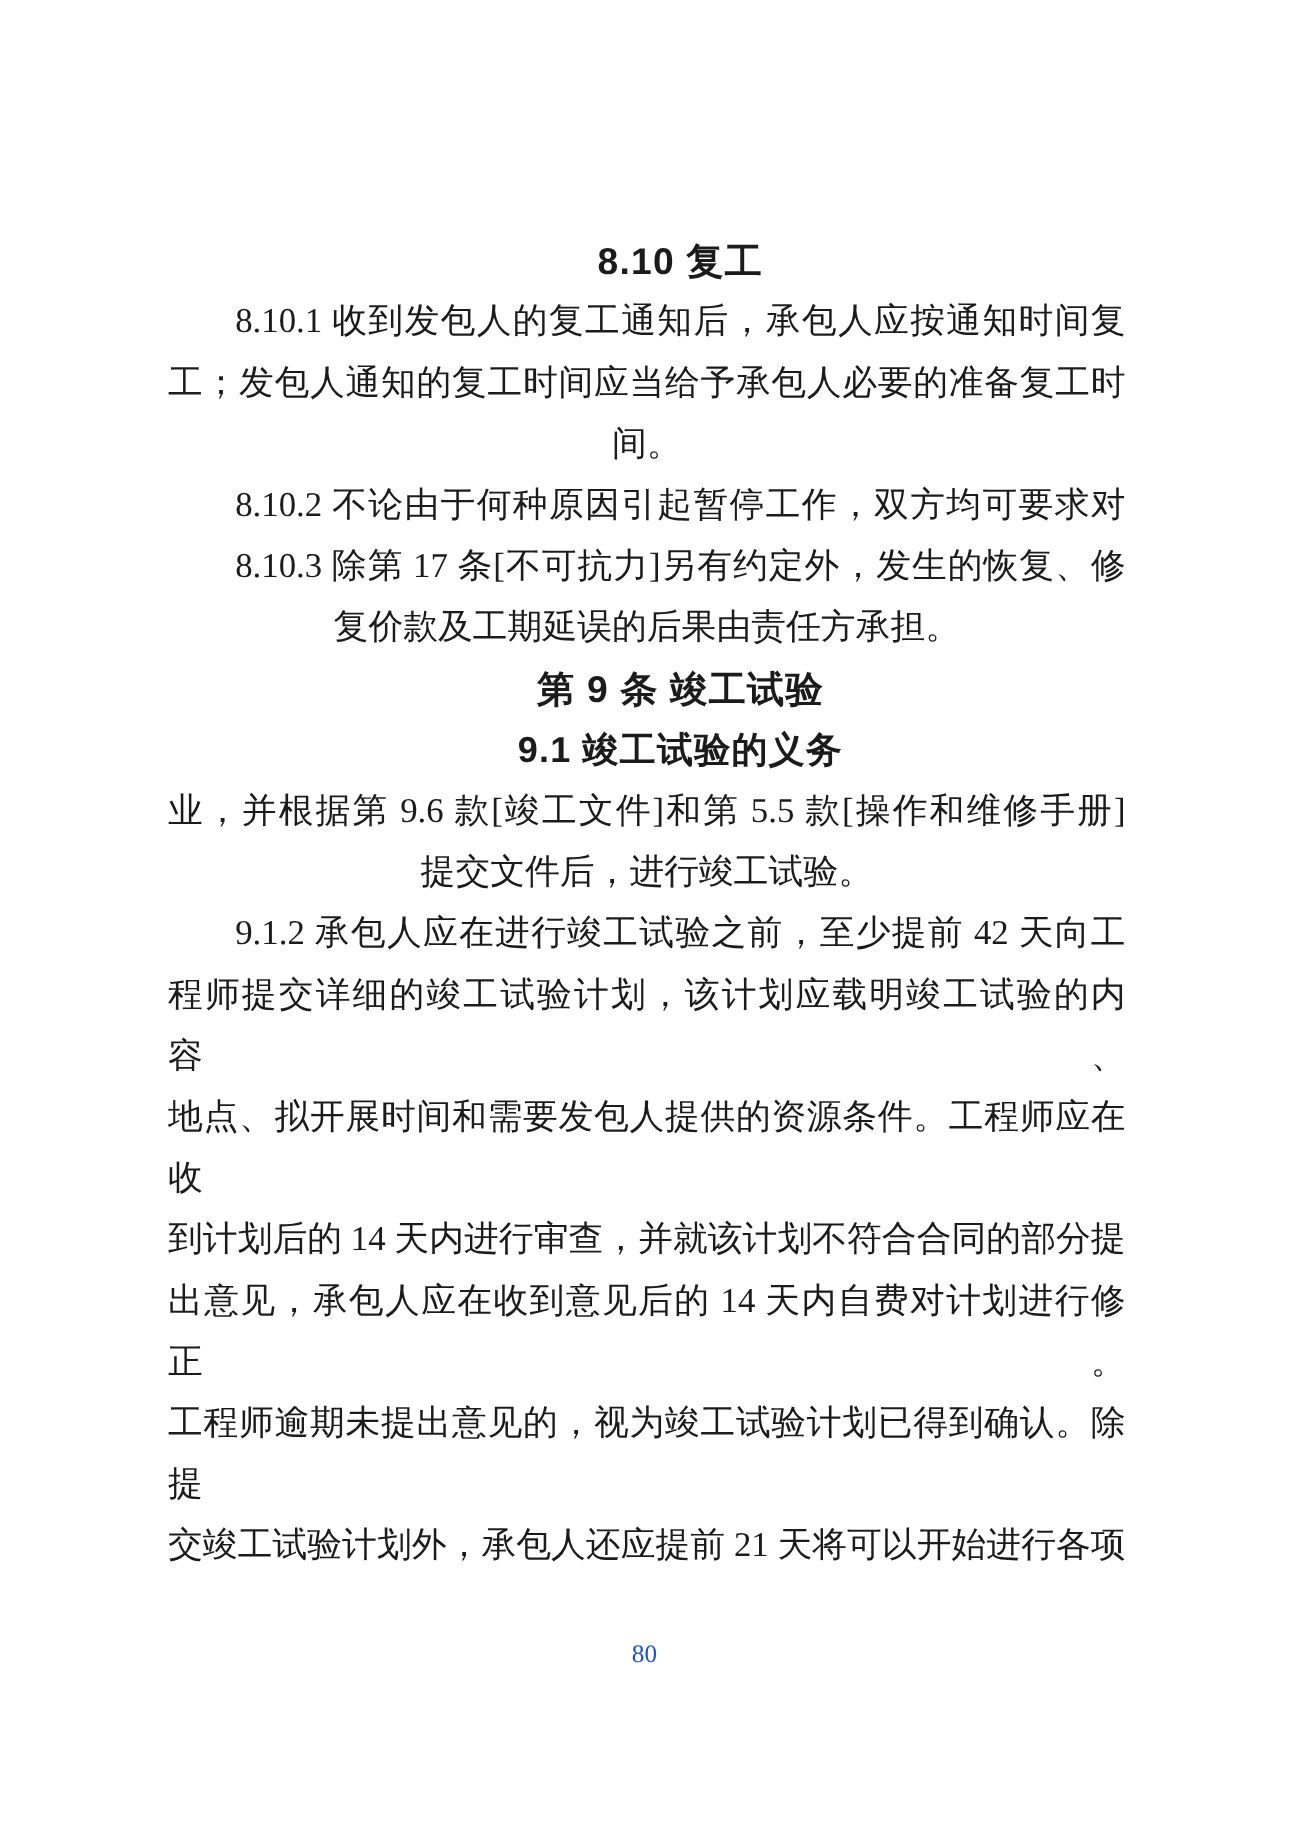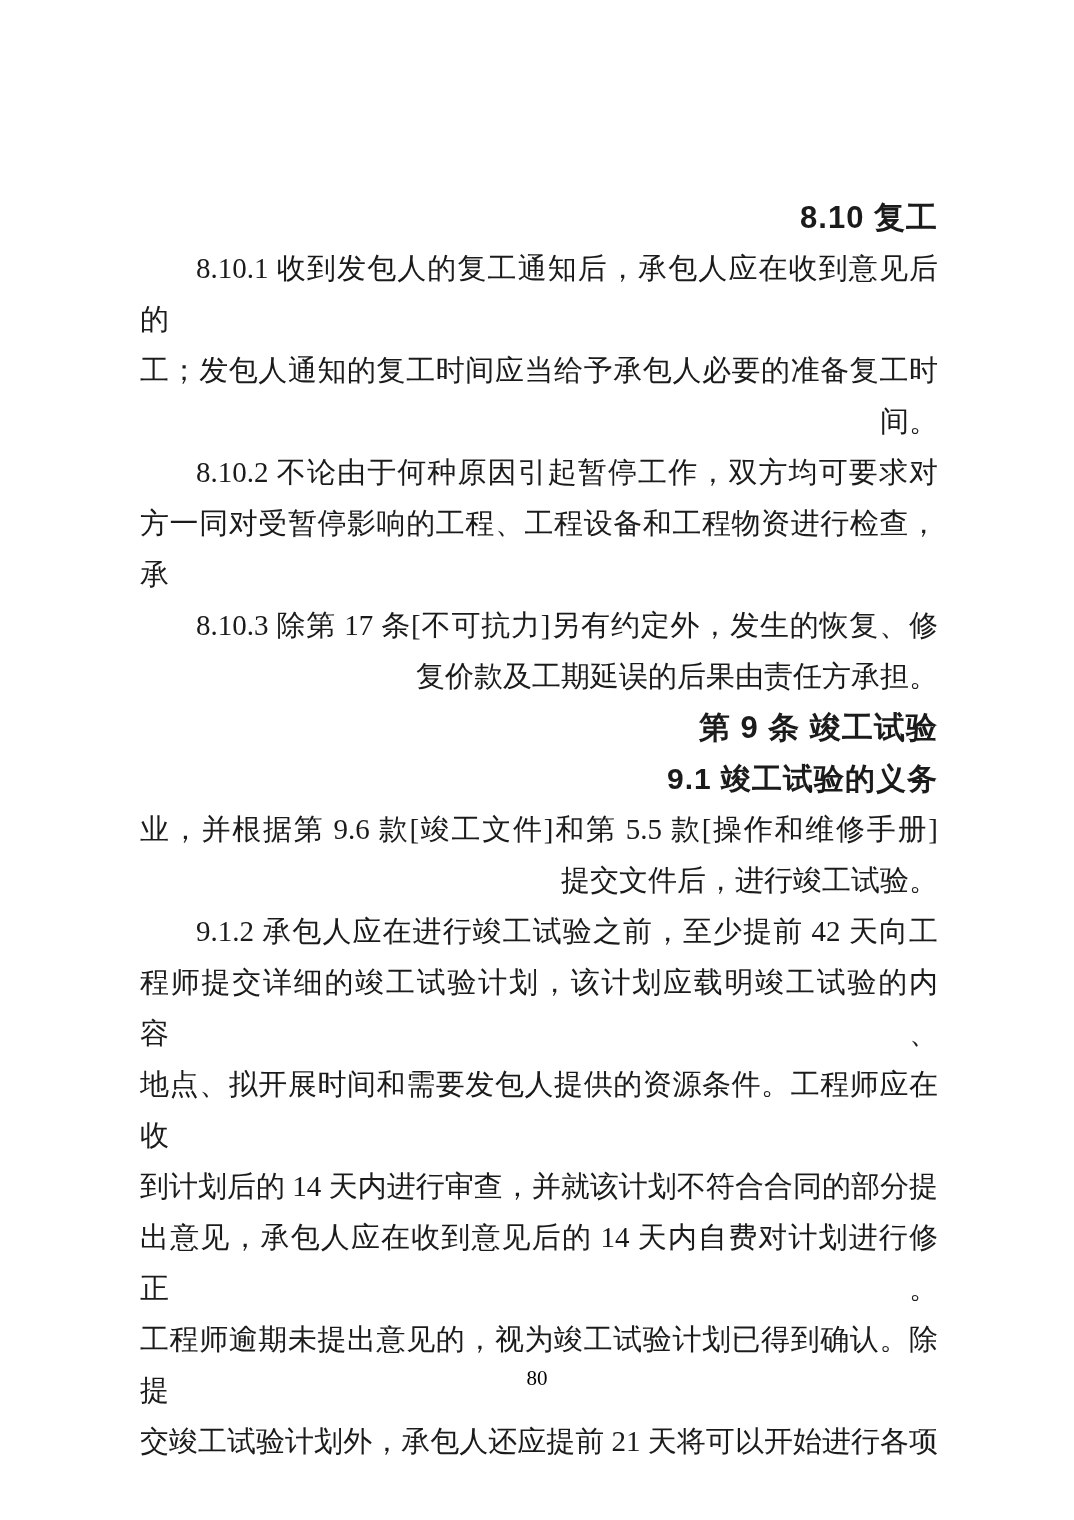--- a/index.html
+++ b/index.html
@@ -19,21 +19,21 @@
   }
   .text-block {
     position: absolute;
     left: 140px;
     right: 136px;
     top: 192px;
     font-size: 29px;
     line-height: 51px;
   }
   .line {
-    text-align: right;
+    text-align: center;
   }
   .line.justify {
     text-align: justify;
     text-align-last: justify;
   }
   .line.indent {
     text-indent: 56px;
   }
   .line.h2 {
     font-family: "Liberation Sans", sans-serif;
@@ -50,34 +50,33 @@
     letter-spacing: 1px;
   }
   .page-number {
     position: absolute;
     top: 1364px;
     left: 0;
     width: 100%;
     text-align: center;
     font-size: 21px;
     line-height: 28px;
-    color: #000000;
+    color: #1d4ed8;
   }
 </style>
 </head>
 <body>
 
 <div class="page">
   <div class="text-block">
       <div class="line h2">8.10 复工</div>
-      <div class="line justify indent">8.10.1 收到发包人的复工通知后，承包人应在收到意见后的</div>
+      <div class="line justify indent">8.10.1 收到发包人的复工通知后，承包人应按通知时间复</div>
       <div class="line justify">工；发包人通知的复工时间应当给予承包人必要的准备复工时</div>
       <div class="line">间。</div>
       <div class="line justify indent">8.10.2 不论由于何种原因引起暂停工作，双方均可要求对</div>
-      <div class="line justify">方一同对受暂停影响的工程、工程设备和工程物资进行检查，承</div>
       <div class="line justify indent">8.10.3 除第 17 条[不可抗力]另有约定外，发生的恢复、修</div>
       <div class="line">复价款及工期延误的后果由责任方承担。</div>
       <div class="line h2">第 9 条 竣工试验</div>
       <div class="line h3">9.1 竣工试验的义务</div>
       <div class="line justify">业，并根据第 9.6 款[竣工文件]和第 5.5 款[操作和维修手册]</div>
       <div class="line">提交文件后，进行竣工试验。</div>
       <div class="line justify indent">9.1.2 承包人应在进行竣工试验之前，至少提前 42 天向工</div>
       <div class="line justify">程师提交详细的竣工试验计划，该计划应载明竣工试验的内容、</div>
       <div class="line justify">地点、拟开展时间和需要发包人提供的资源条件。工程师应在收</div>
       <div class="line justify">到计划后的 14 天内进行审查，并就该计划不符合合同的部分提</div>

